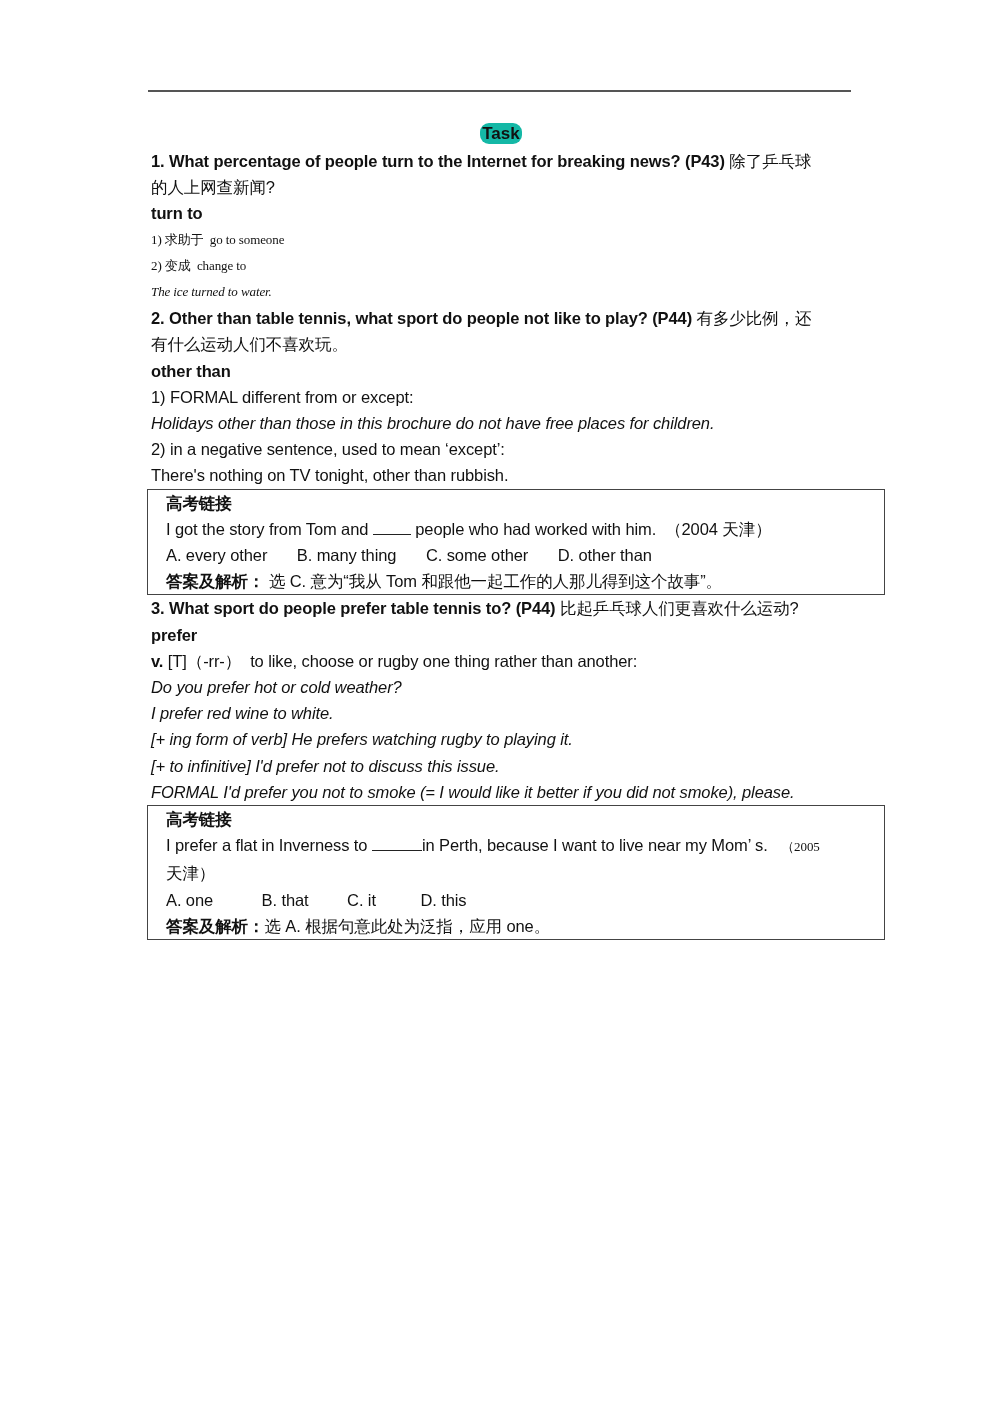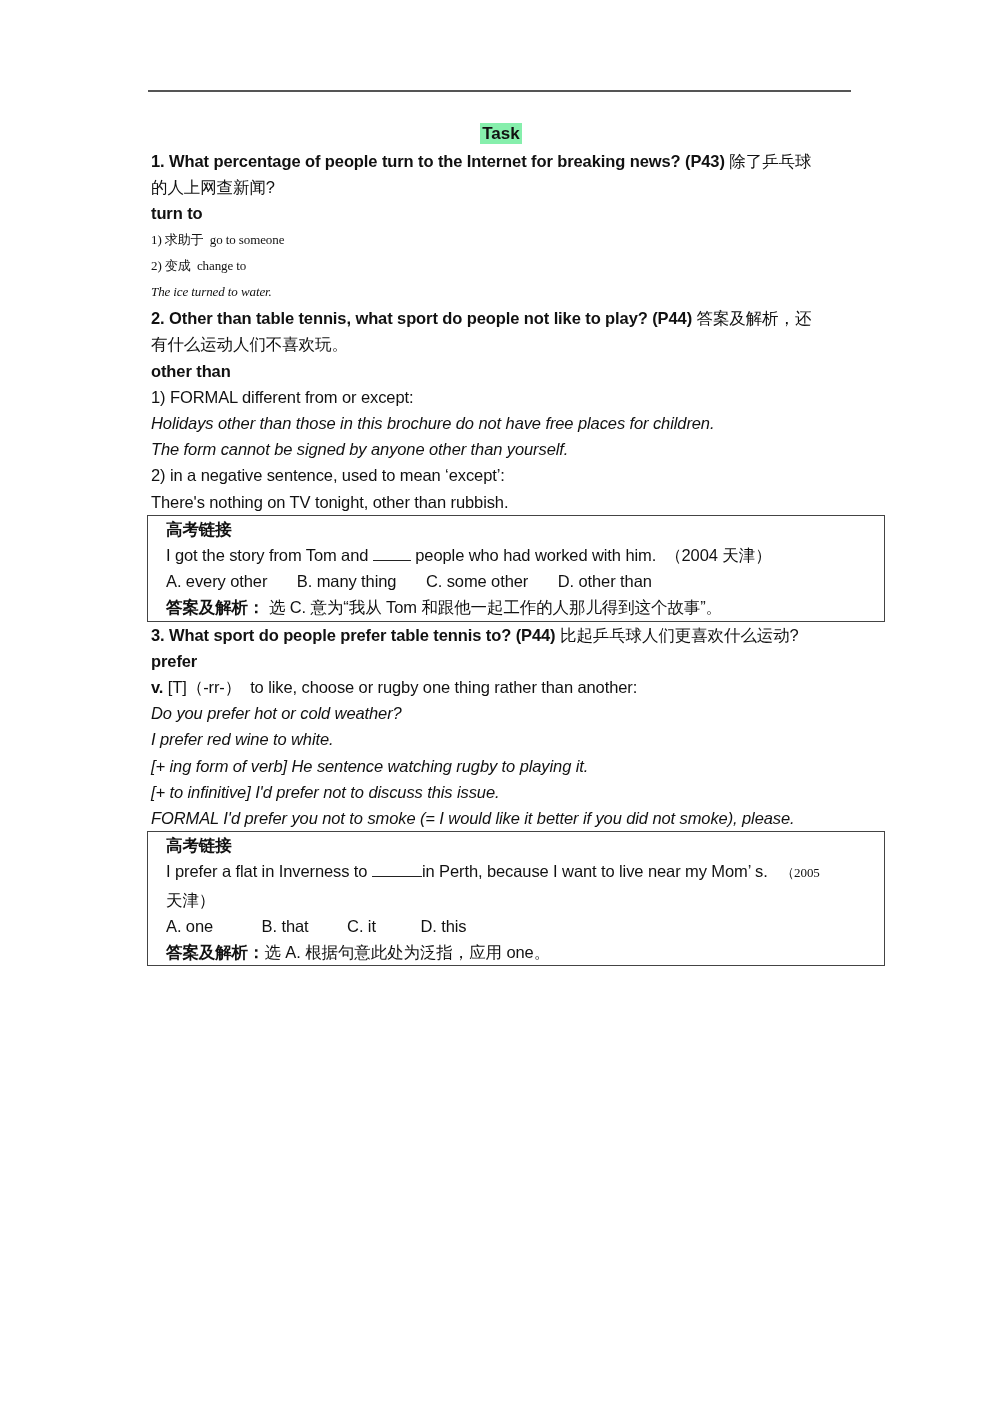--- a/index.html
+++ b/index.html
@@ -2,21 +2,21 @@
 <html><head>
   <meta charset="utf-8">
   <style>
     html, body { margin: 0; padding: 0; background: #ffffff; }
     body { width: 1000px; height: 1414px; position: relative; overflow: hidden;
            font-family: "Liberation Sans", "DejaVu Sans", sans-serif; color: #111; }
     .rule { position: absolute; left: 148px; top: 90px; width: 703px; height: 2px; background: #555; }
     .page { position: absolute; left: 151px; top: 120px; width: 700px; }
     .line { font-size: 16.5px; line-height: 26.2px; white-space: nowrap; letter-spacing: -0.1px; }
     .title-row { text-align: center; font-size: 17px; font-weight: bold; line-height: 28px; }
-    .title-row span { background: #86efac; padding: 1px 2px; }
+    .title-row span { background: #14b8a6; padding: 1px 2px; border-radius: 9px; }
     .b { font-weight: bold; }
     .serif { font-family: "Liberation Serif", "DejaVu Serif", serif; font-size: 13px; }
     .i { font-style: italic; }
     .cn { font-weight: normal; }
     .box { border: 1.3px solid #444; margin-left: -4px; padding: 0 18px; width: 700px; }
     .gap { display: inline-block; }
     .blank { display: inline-block; border-bottom: 1.2px solid #222; height: 14px; vertical-align: baseline; }
   </style>
 </head>
 <body>
@@ -45,27 +45,26 @@
       <span>2)</span>
       <span>变成</span>&nbsp;
       <span>change to</span>
     </div>
     <div class="line serif i">The ice turned to water.</div>
   </div>
 
   <div>
     <div class="line">
       <span class="b">2. Other than table tennis, what sport do people not like to play? (P44)</span>
-      <span class="cn">答案及解析，还</span>
+      <span class="cn">有多少比例，还</span>
     </div>
     <div class="line">有什么运动人们不喜欢玩。</div>
     <div class="line b">other than</div>
     <div class="line">1) FORMAL different from or except:</div>
     <div class="line i">Holidays other than those in this brochure do not have free places for children.</div>
-    <div class="line i">The form cannot be signed by anyone other than yourself.</div>
     <div class="line">2) in a negative sentence, used to mean ‘except’:</div>
     <div class="line">There's nothing on TV tonight, other than rubbish.</div>
 
     <div class="box">
       <div class="line b">高考链接</div>
       <div class="line">
         <span>I got the story from Tom and</span>
         <span class="blank" style="width:38px"></span>
         <span>people who had worked with him.</span>
         &nbsp;<span>（2004 天津）</span>
@@ -89,21 +88,21 @@
       <span class="cn">比起乒乓球人们更喜欢什么运动?</span>
     </div>
     <div class="line b">prefer</div>
     <div class="line">
       <span class="b">v.</span>
       <span>[T]（-rr-）</span>&nbsp;
       <span>to like, choose or rugby one thing rather than another:</span>
     </div>
     <div class="line i">Do you prefer hot or cold weather?</div>
     <div class="line i">I prefer red wine to white.</div>
-    <div class="line i">[+ ing form of verb] He sentence watching rugby to playing it.</div>
+    <div class="line i">[+ ing form of verb] He prefers watching rugby to playing it.</div>
     <div class="line i">[+ to infinitive] I'd prefer not to discuss this issue.</div>
     <div class="line i">FORMAL I'd prefer you not to smoke (= I would like it better if you did not smoke), please.</div>
 
     <div class="box">
       <div class="line b">高考链接</div>
       <div class="line">
         <span>I prefer a flat in Inverness to</span>
         <span class="blank" style="width:50px"></span><span>in Perth, because I want to live near my Mom’ s.</span>
         &nbsp;&nbsp;<span class="serif">（2005</span>
       </div>

